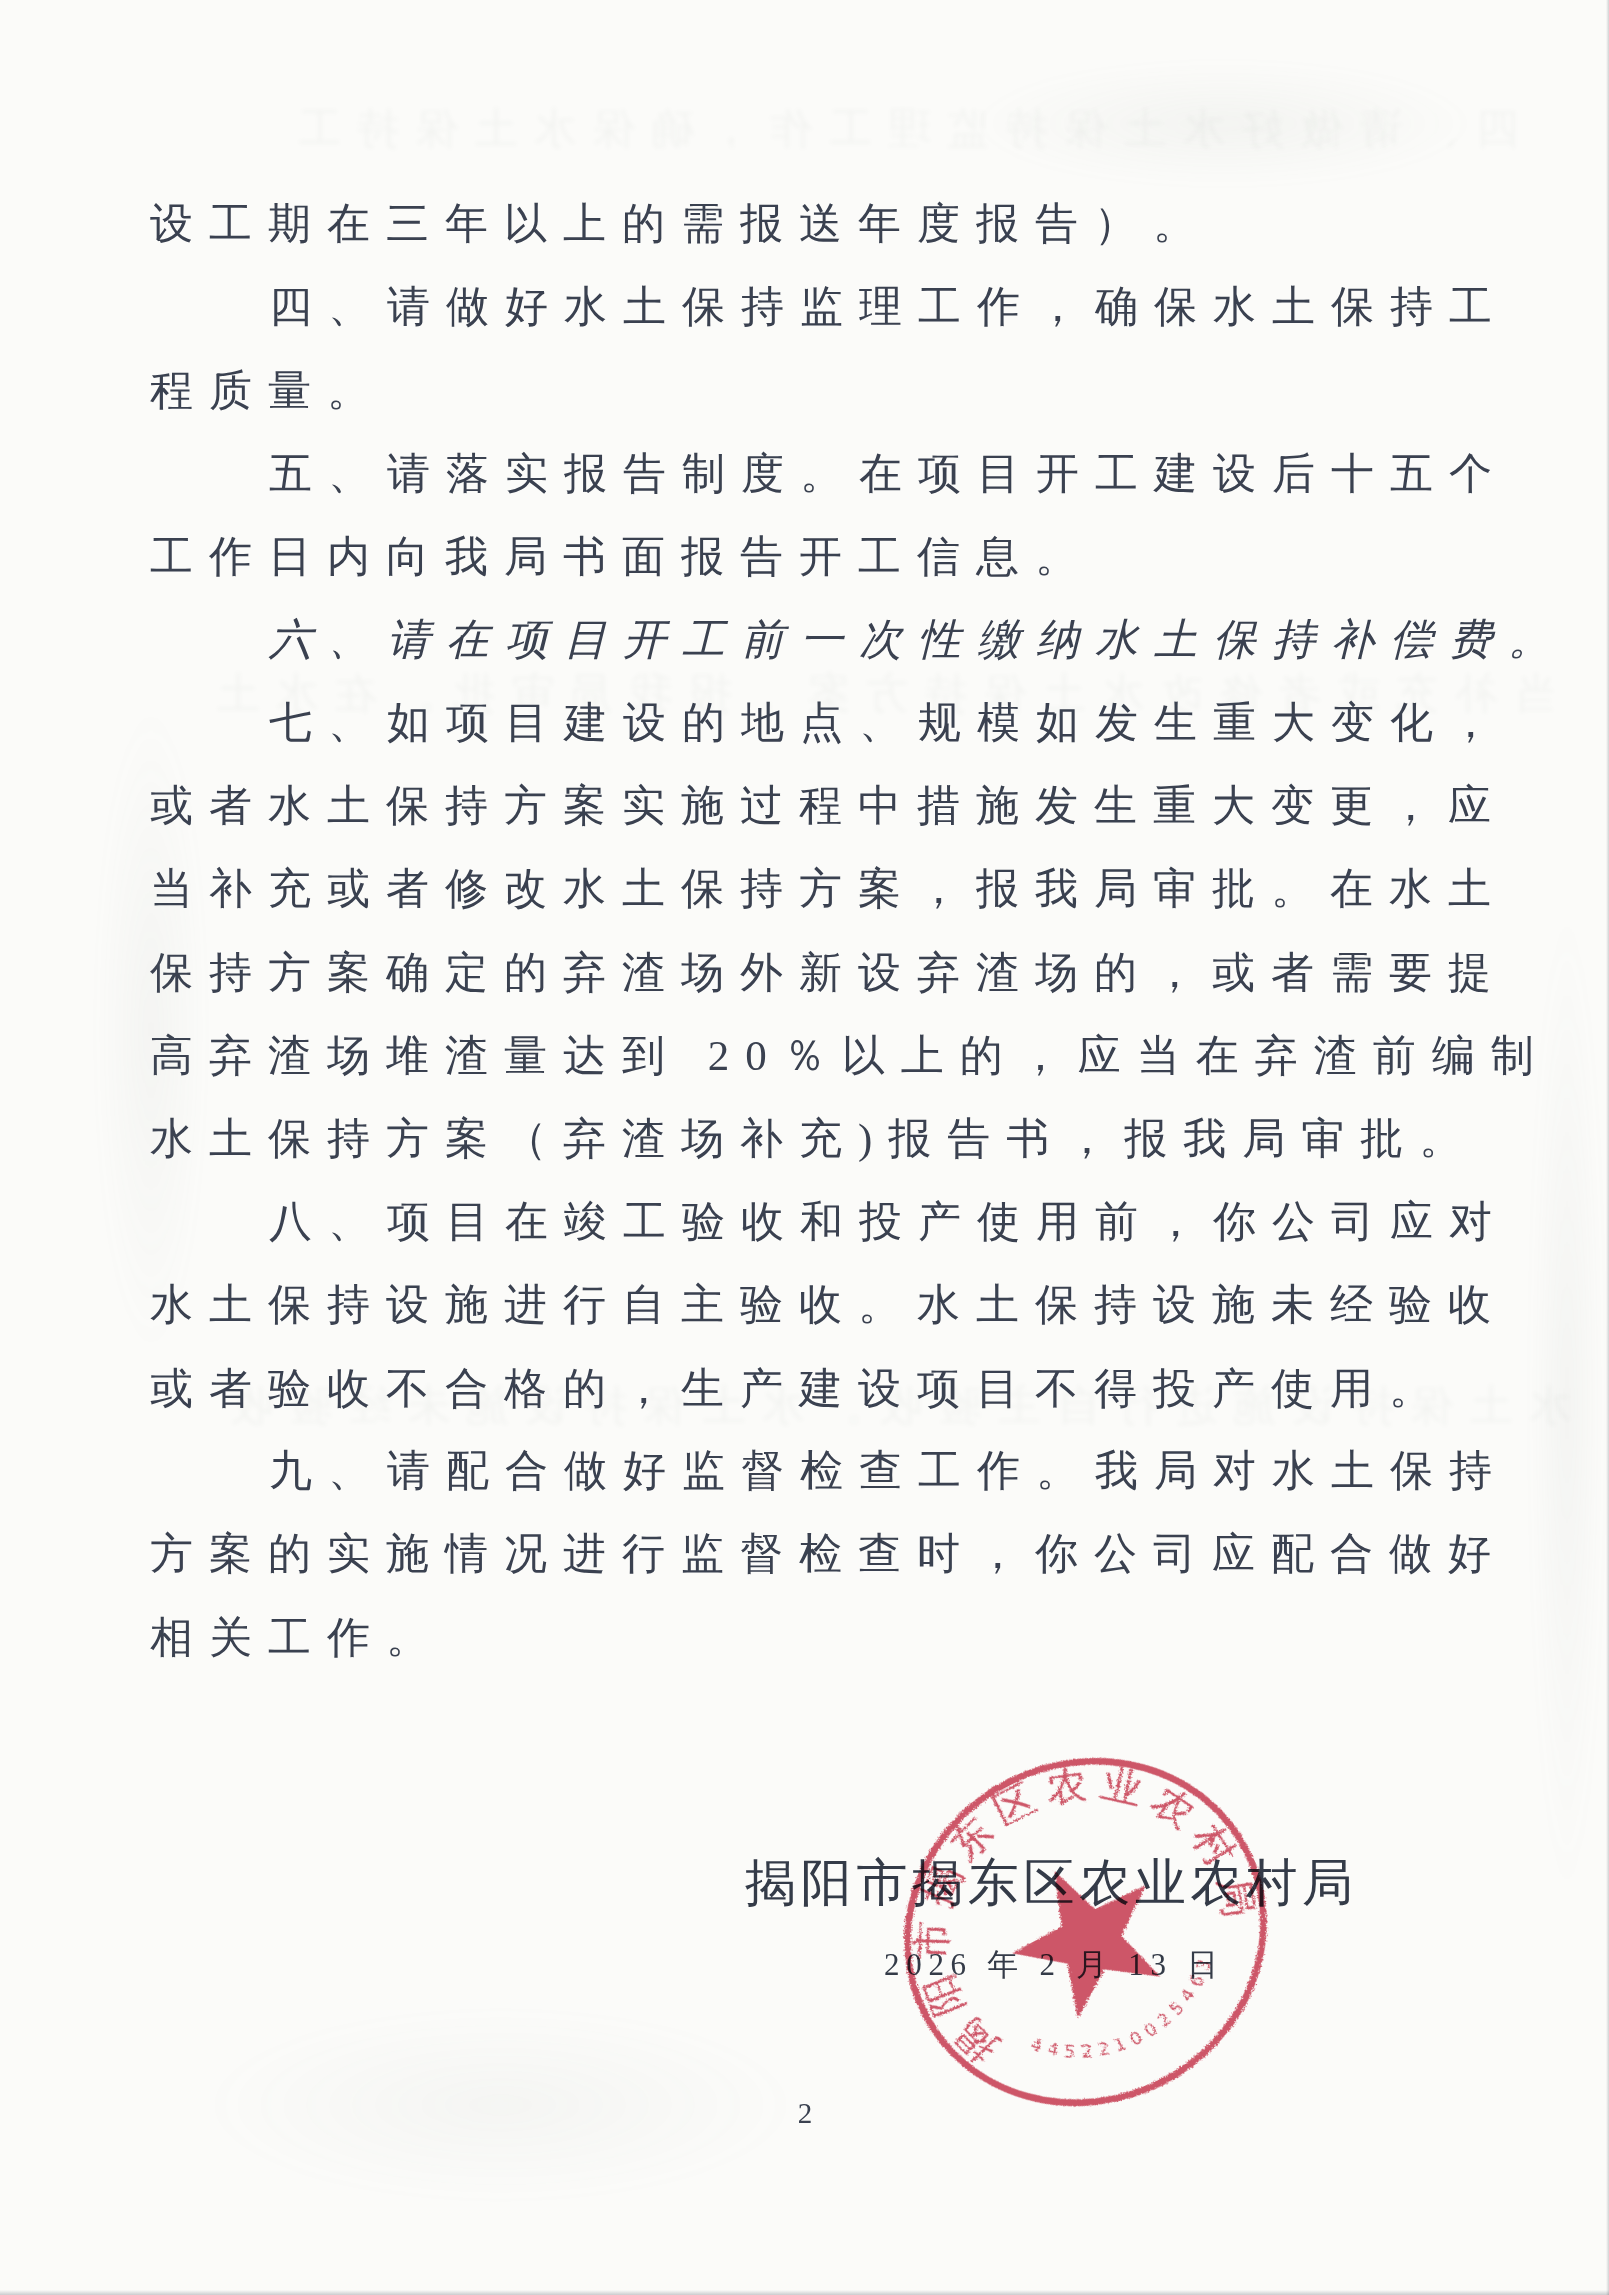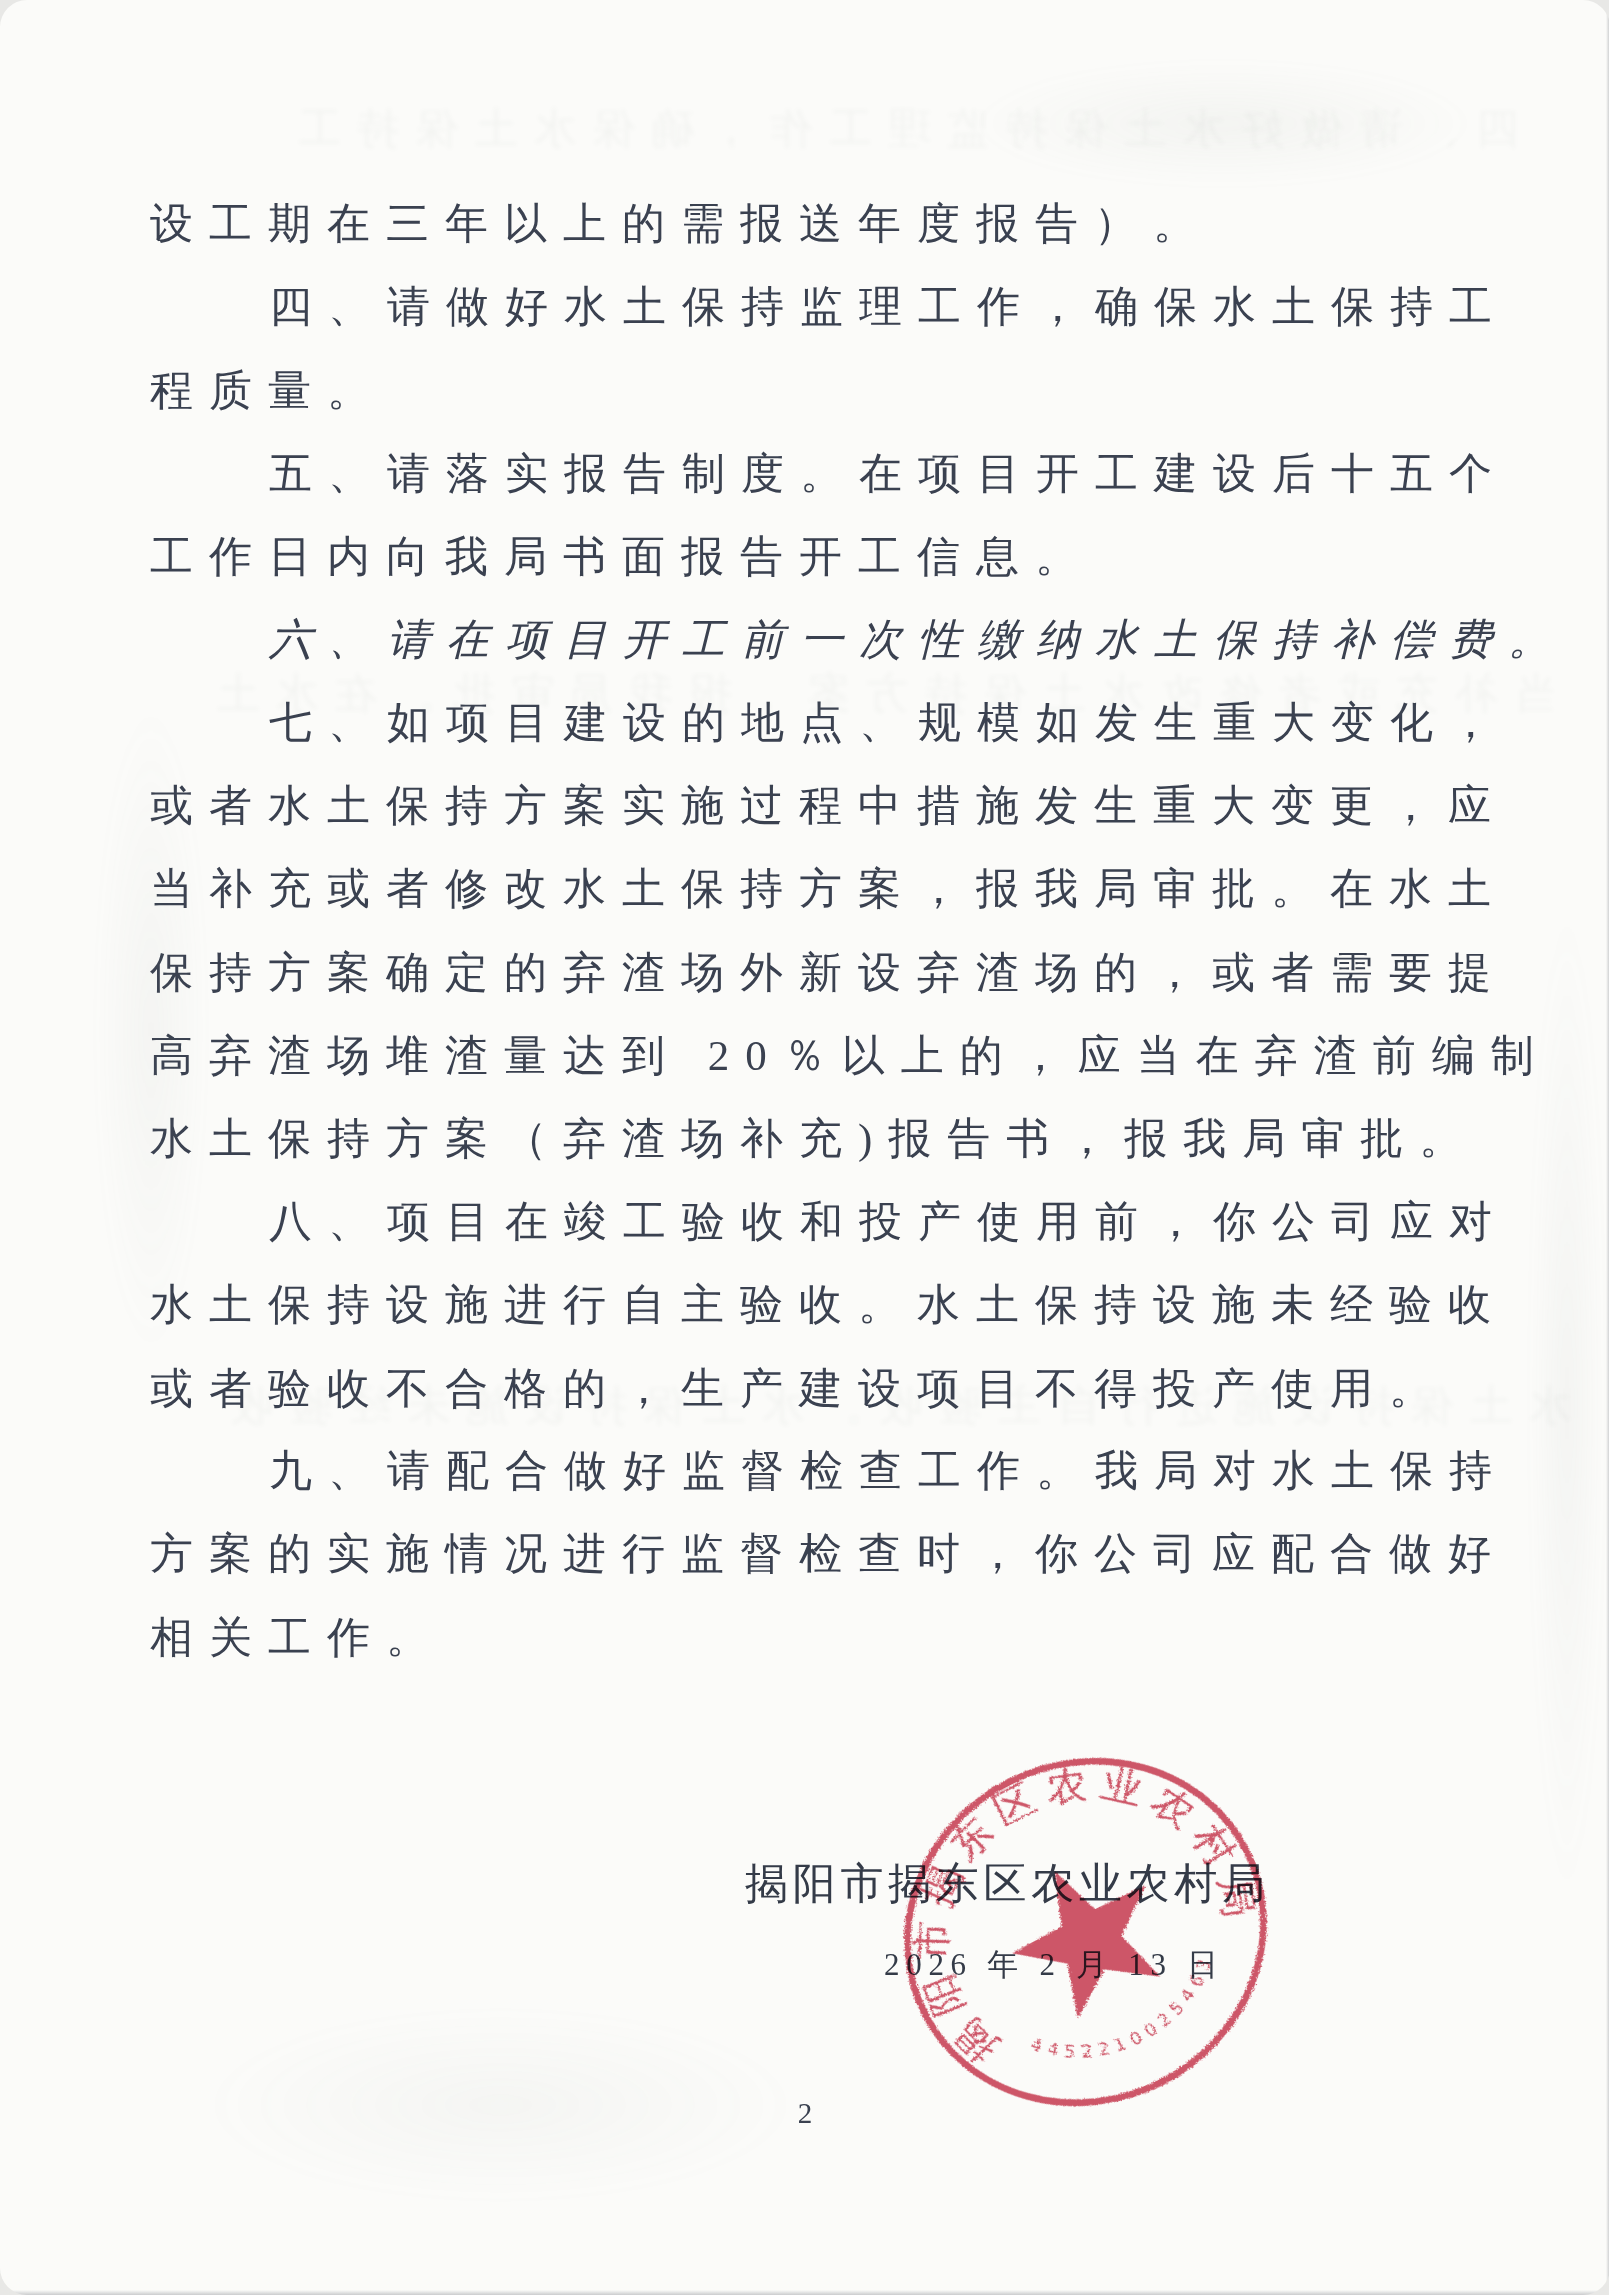--- a/index.html
+++ b/index.html
@@ -4,36 +4,35 @@
 <style>
   :root { --ink:#3a4150; --seal:#cb3f55; --paper:#fbfbf9; }
   * { box-sizing: border-box; }
   html,body { margin:0; padding:0; background:#e8e8e6; }
   .page {
     position:relative; width:1610px; height:2295px;
     background:var(--paper);
     overflow:hidden;
     font-family:"Liberation Serif","DejaVu Serif",serif;
     color:var(--ink);
-    border-radius:27px;
   }
   
   .body-text { position:absolute; left:150px; top:0; width:1390px; height:100%; }
   .line {
     position:absolute; left:0; height:83px; line-height:83px;
     font-size:43px; letter-spacing:16px; white-space:nowrap;
     color:var(--ink);
   }
   .line.indent { padding-left:119px; }
   .line.bold { font-weight:bold; color:#2c3240; text-shadow:0.4px 0 0 #2c3240; }
 
   
   .signature {
     position:absolute; left:745px; top:1842px; height:83px; line-height:83px;
-    font-size:43px; letter-spacing:4.7px; white-space:nowrap; color:#343b48; z-index:3;
+    font-size:51px; letter-spacing:4.7px; white-space:nowrap; color:#343b48; z-index:3;
   }
   .issue-date {
     position:absolute; left:884px; top:1923px; height:83px; line-height:83px;
     font-size:31px; letter-spacing:6.7px; white-space:nowrap; color:#343b48; z-index:3;
   }
   .page-number {
     position:absolute; left:0; top:2097px; width:1610px; text-align:center;
     font-size:29px; color:#3a4150; letter-spacing:0; z-index:2;
     font-family:"Liberation Serif","DejaVu Serif",serif;
   }

